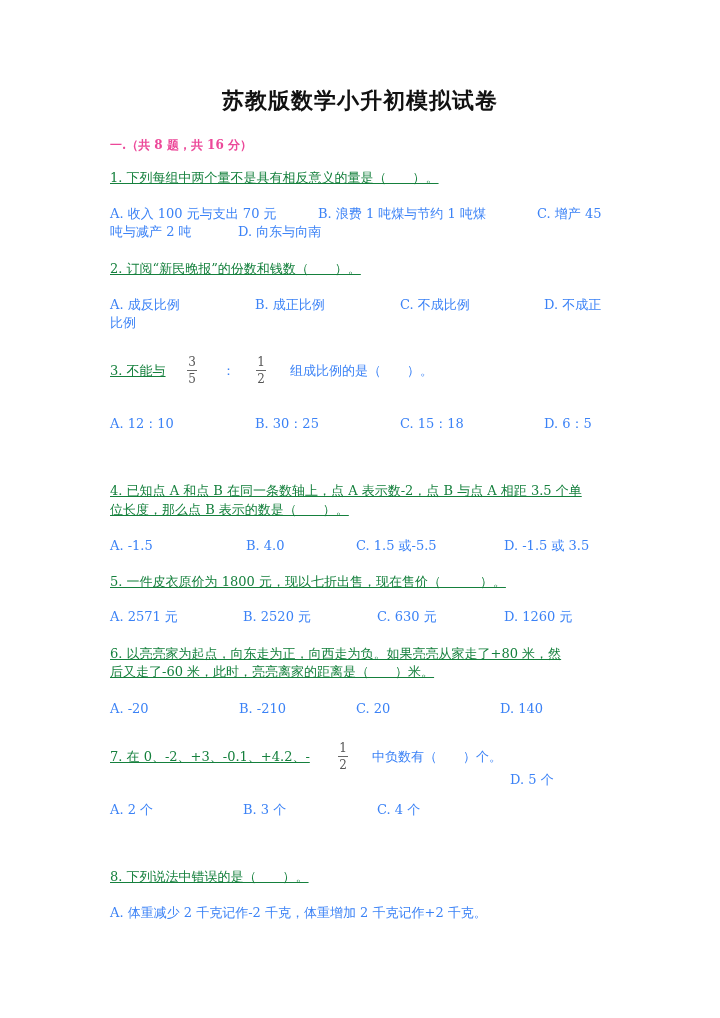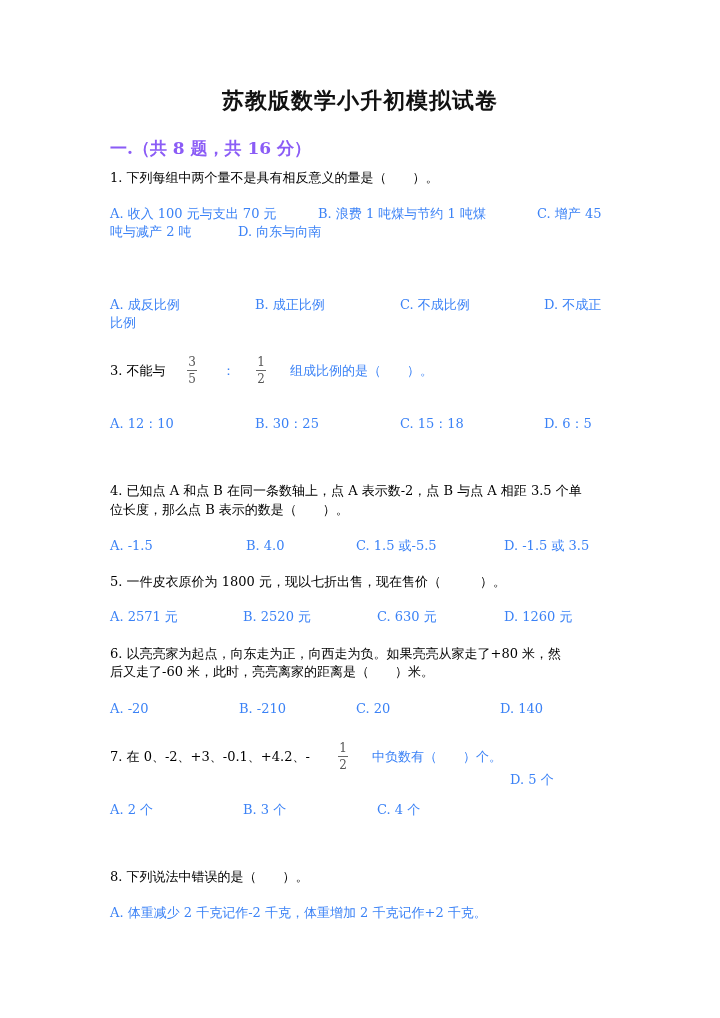--- a/index.html
+++ b/index.html
@@ -1,41 +1,42 @@
 <!DOCTYPE html>
 <html><head>
 <meta charset="utf-8">
 <style>
   html, body { margin: 0; padding: 0; background: #ffffff; }
   body { width: 720px; height: 1018px; position: relative; overflow: hidden;
          font-family: "DejaVu Serif", "Liberation Serif", serif; color: #333; }
   .page { position: absolute; left: 0; top: 0; width: 720px; height: 1018px; }
   .title { position: absolute; left: 0; width: 720px; top: 86px; text-align: center;
            font-size: 22px; font-weight: bold; color: #111; letter-spacing: 1px; }
-  .section { position: absolute; left: 110px; top: 137px; font-size: 17px; font-weight: bold; color: #8b5cf6; }
-  .line { position: absolute; left: 110px; font-size: 13px; color: #000000; white-space: nowrap; line-height: 20px; }
+  .section { position: absolute; left: 110px; top: 137px; font-size: 12px; font-weight: bold; color: #ec4899; }
+  .line { position: absolute; left: 110px; font-size: 13px; color: #15803d; white-space: nowrap; line-height: 20px; text-decoration: underline; }
   .opt { position: absolute; font-size: 13px; color: #3b82f6; white-space: nowrap; line-height: 20px; }
   .frac { position: absolute; display: inline-flex; flex-direction: column; align-items: center;
           font-size: 12px; color: #555; line-height: 14px; }
   .frac .bar { width: 10px; border-top: 1px solid #666; margin: 1px 0; }
 </style>
 </head>
 <body>
 
 <div class="page">
   <div class="title">苏教版数学小升初模拟试卷</div>
   <div class="section">一.（共 8 题，共 16 分）</div>
 
   <div class="line" style="top:168px">1. 下列每组中两个量不是具有相反意义的量是（　　）。</div>
   <div class="opt" style="left:110px;top:204px">A. 收入 100 元与支出 70 元</div>
   <div class="opt" style="left:318px;top:204px">B. 浪费 1 吨煤与节约 1 吨煤</div>
   <div class="opt" style="left:537px;top:204px">C. 增产 45</div>
   <div class="opt" style="left:110px;top:222px">吨与减产 2 吨</div>
   <div class="opt" style="left:238px;top:222px">D. 向东与向南</div>
 
+  <div class="line" style="top:259px">2. 订阅“新民晚报”的份数和钱数（　　）。</div>
   <div class="opt" style="left:110px;top:295px">A. 成反比例</div>
   <div class="opt" style="left:255px;top:295px">B. 成正比例</div>
   <div class="opt" style="left:400px;top:295px">C. 不成比例</div>
   <div class="opt" style="left:544px;top:295px">D. 不成正</div>
   <div class="opt" style="left:110px;top:313px">比例</div>
 
   <div class="line" style="top:361px">3. 不能与</div>
   <div class="frac" style="left:187px;top:355px">
     <span>3</span>
     <span class="bar"></span>

